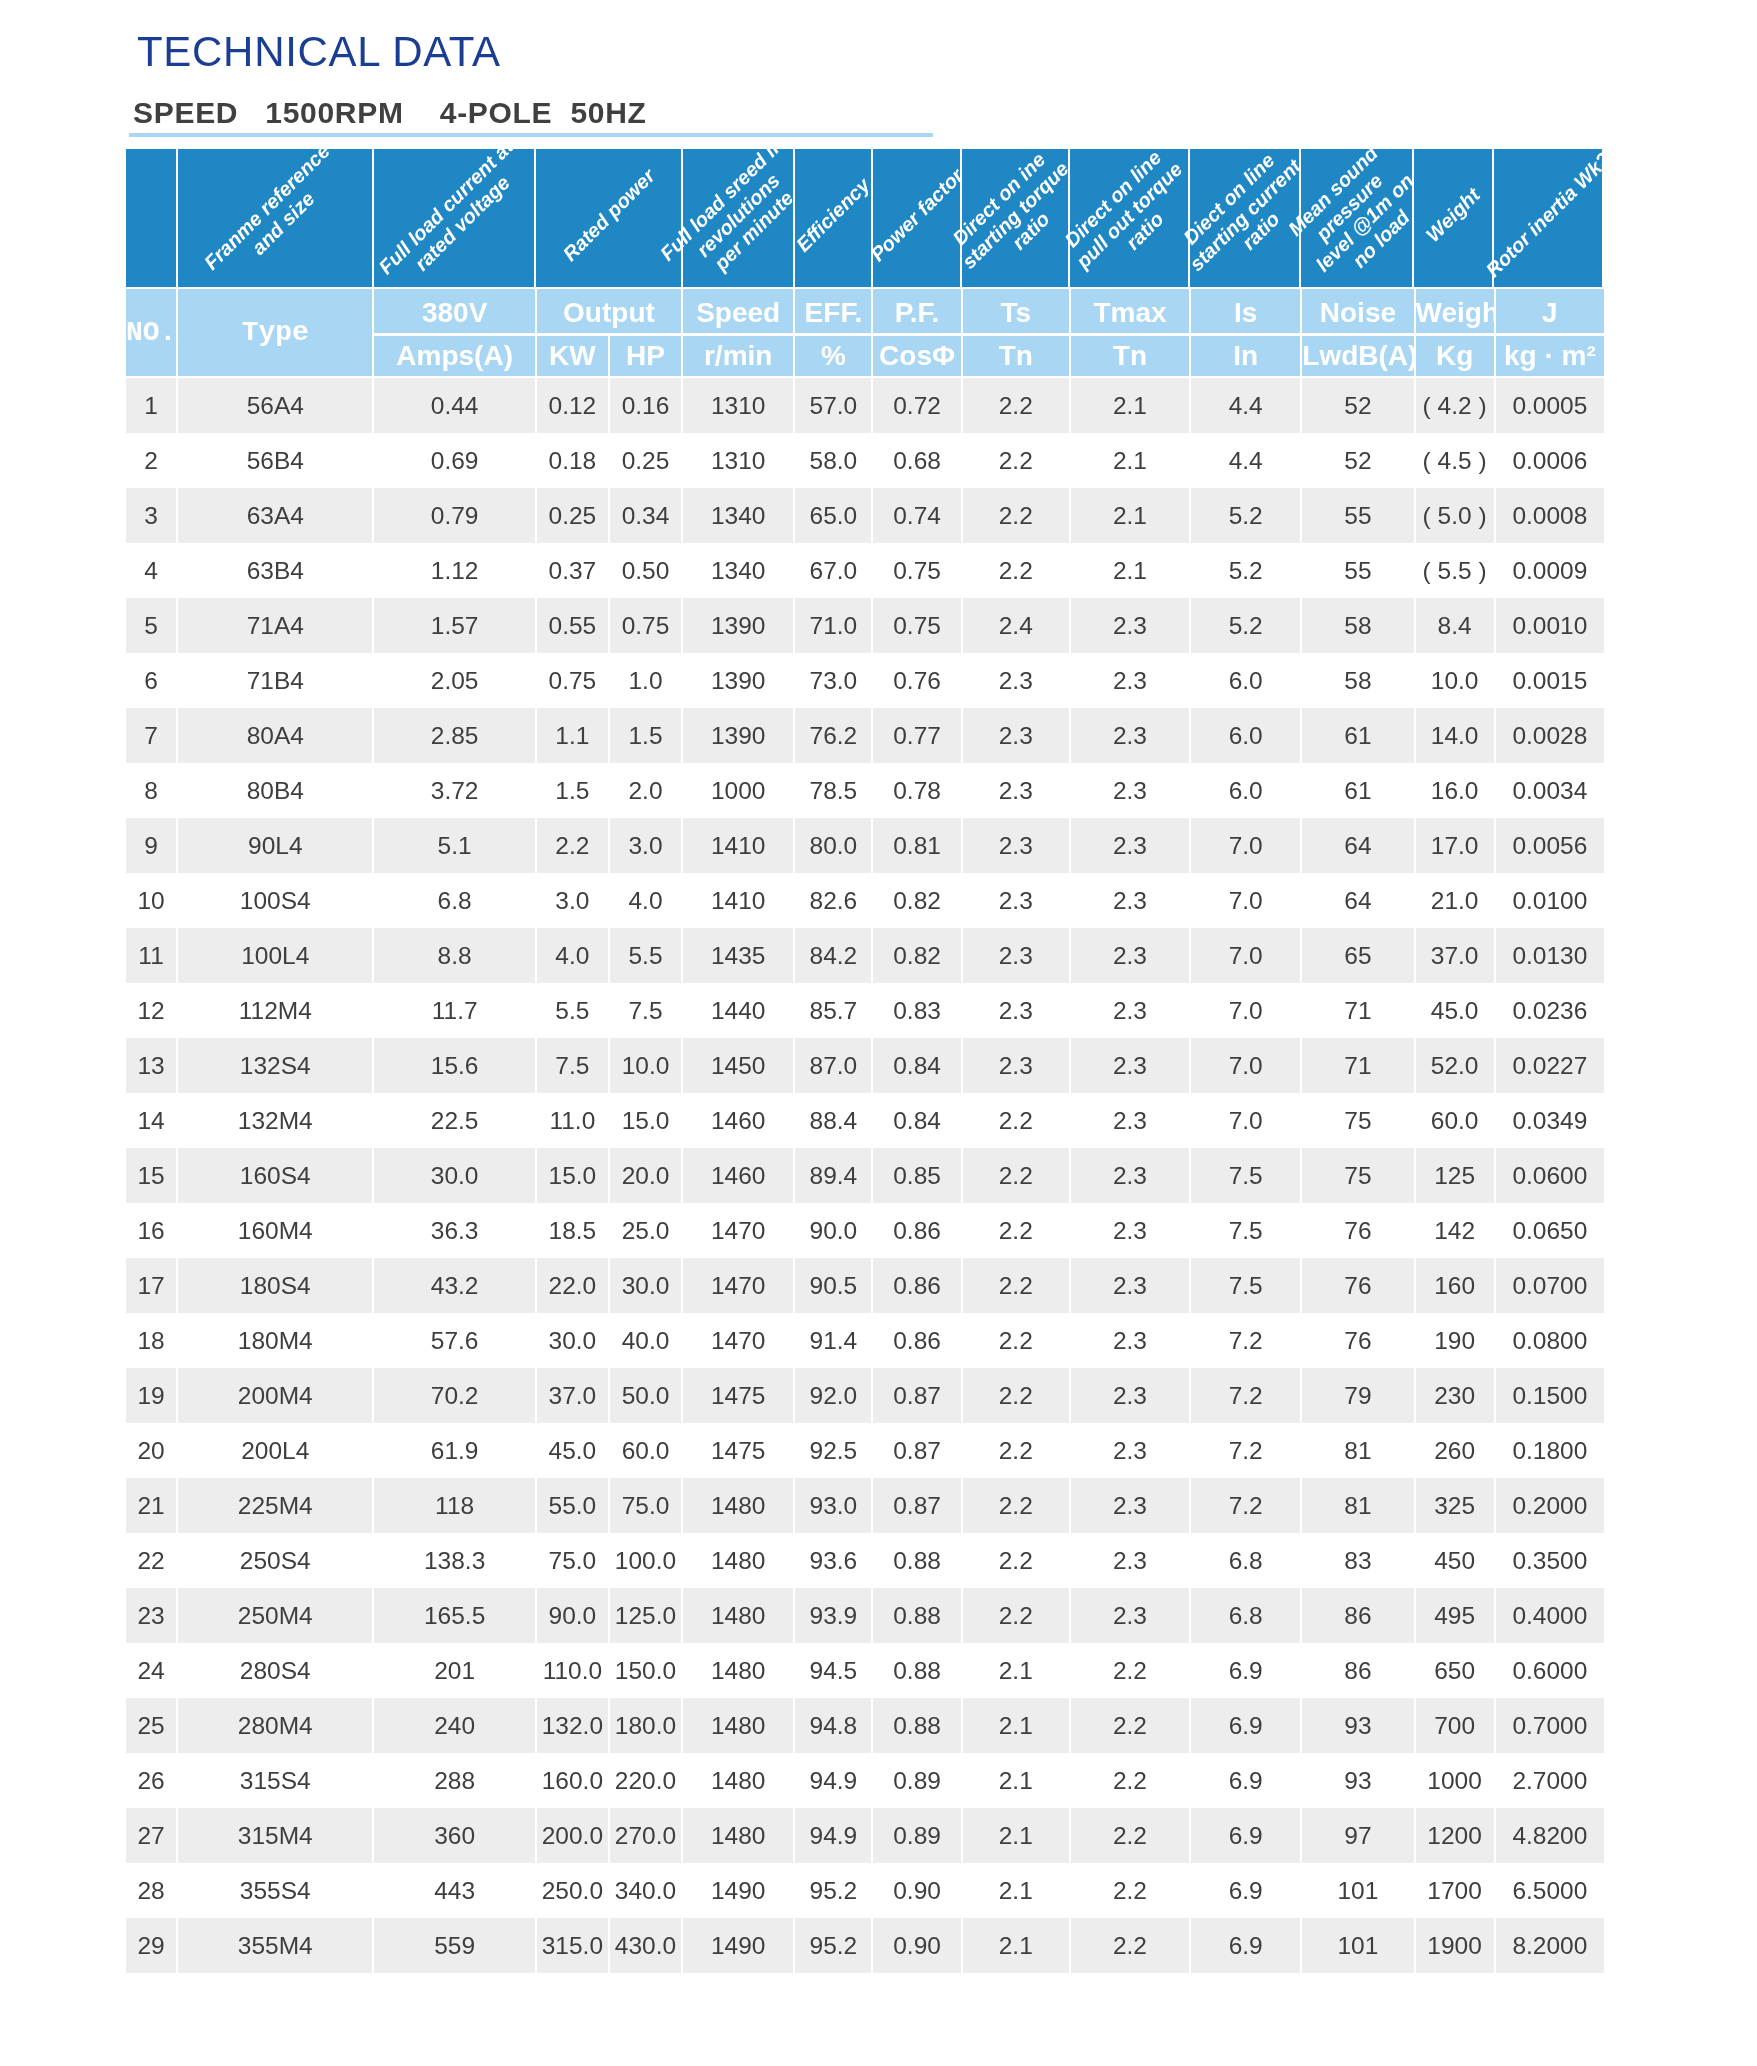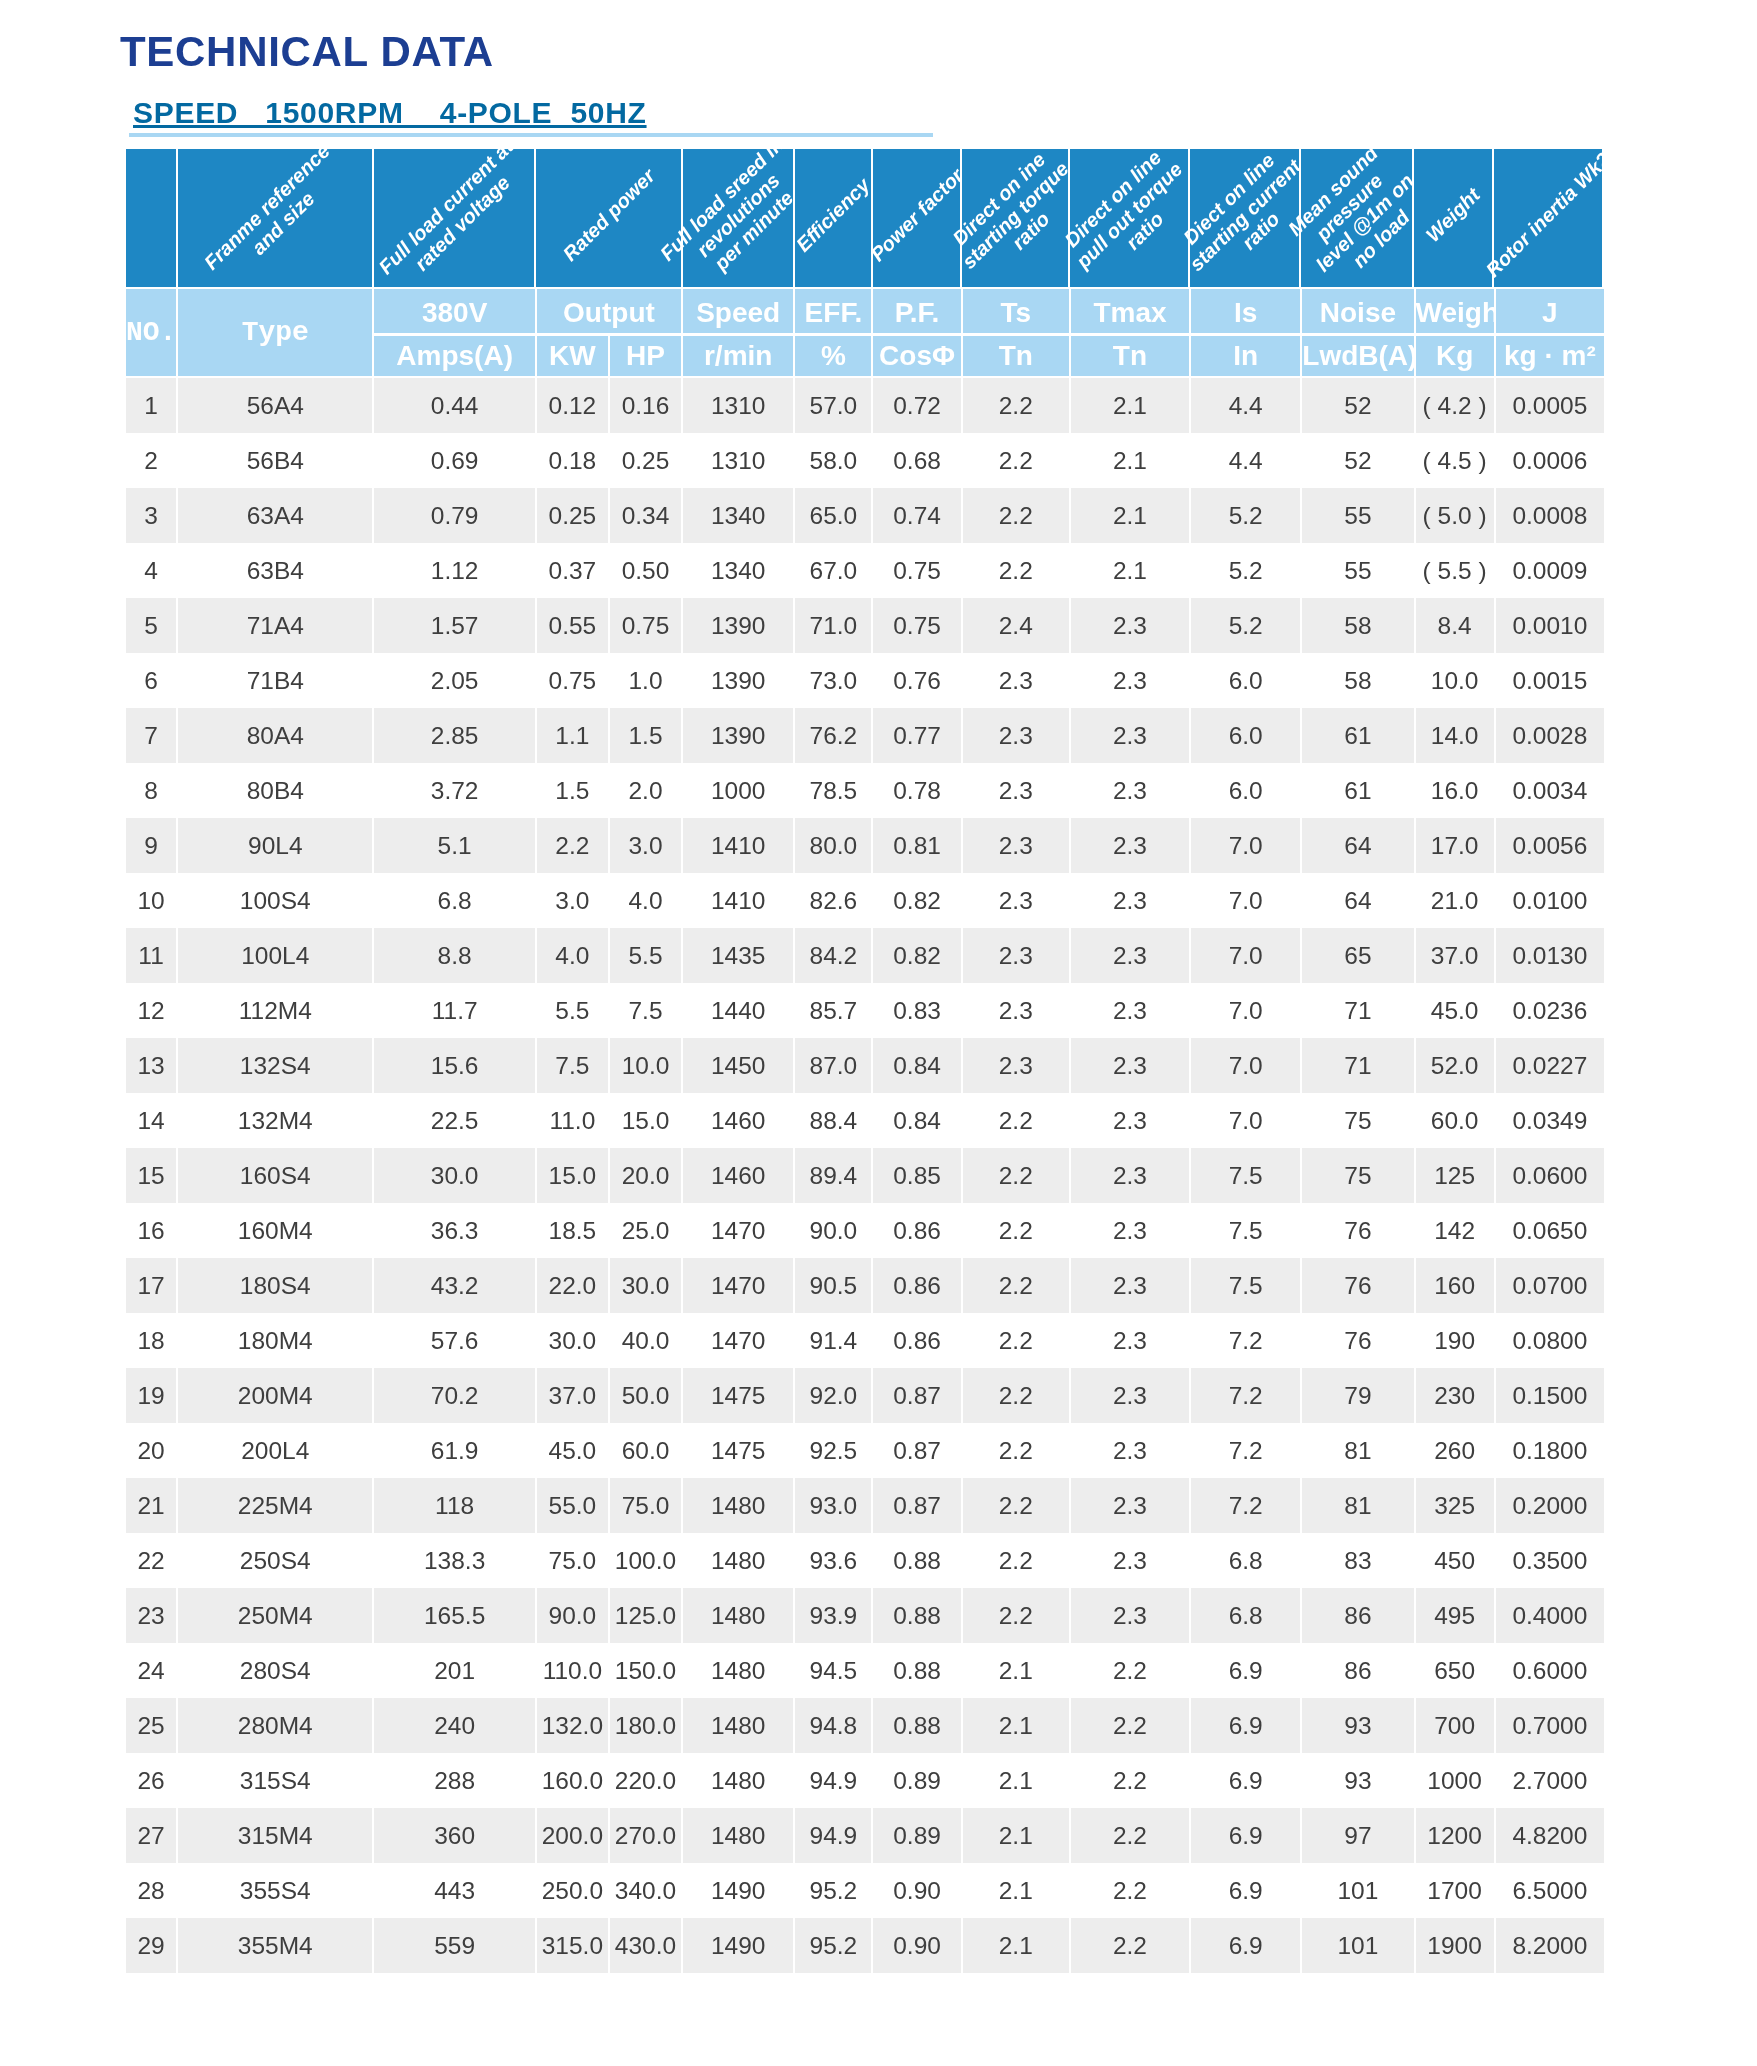--- a/index.html
+++ b/index.html
@@ -1,21 +1,21 @@
 <!DOCTYPE html>
 <html style="font-size:11.2px"><head>
 <meta charset="utf-8">
 <style>
   html,body{margin:0;padding:0;background:#fff;}
   .page{position:relative;width:1757px;height:2066px;background:#ffffff;overflow:hidden;
         font-family:"Liberation Sans", sans-serif;}
-  .title{position:absolute;left:120px;top:28px;font-size:42px;font-weight:bold;
+  .title{position:absolute;left:137px;top:28px;font-size:42px;font-weight:normal;
          color:#1c3e92;letter-spacing:0.7px;}
   .subtitle{position:absolute;left:133px;top:96px;font-size:30px;font-weight:bold;
-            color:#0369a1;white-space:pre;letter-spacing:0.7px;text-decoration:underline;}
+            color:#404040;white-space:pre;letter-spacing:0.7px;}
   .subtitle-rule{position:absolute;left:129px;top:133px;width:804px;height:3.5px;background:#a9d7f3;}
 
   .tech-table{position:absolute;left:126px;top:149px;width:1478px;}
 
   
   .head-dark{display:flex;width:1478px;height:138px;border-bottom:2.8px solid #fff;}
   .hd-cell{position:relative;background:#1e87c4;box-sizing:border-box;height:138px;
            border-right:2.8px solid #fff;overflow:visible;}
   .hd-cell.last{border-right:none;}
   .rot{position:absolute;left:50%;top:48%;transform:translate(-50%,-50%) rotate(-45deg);

